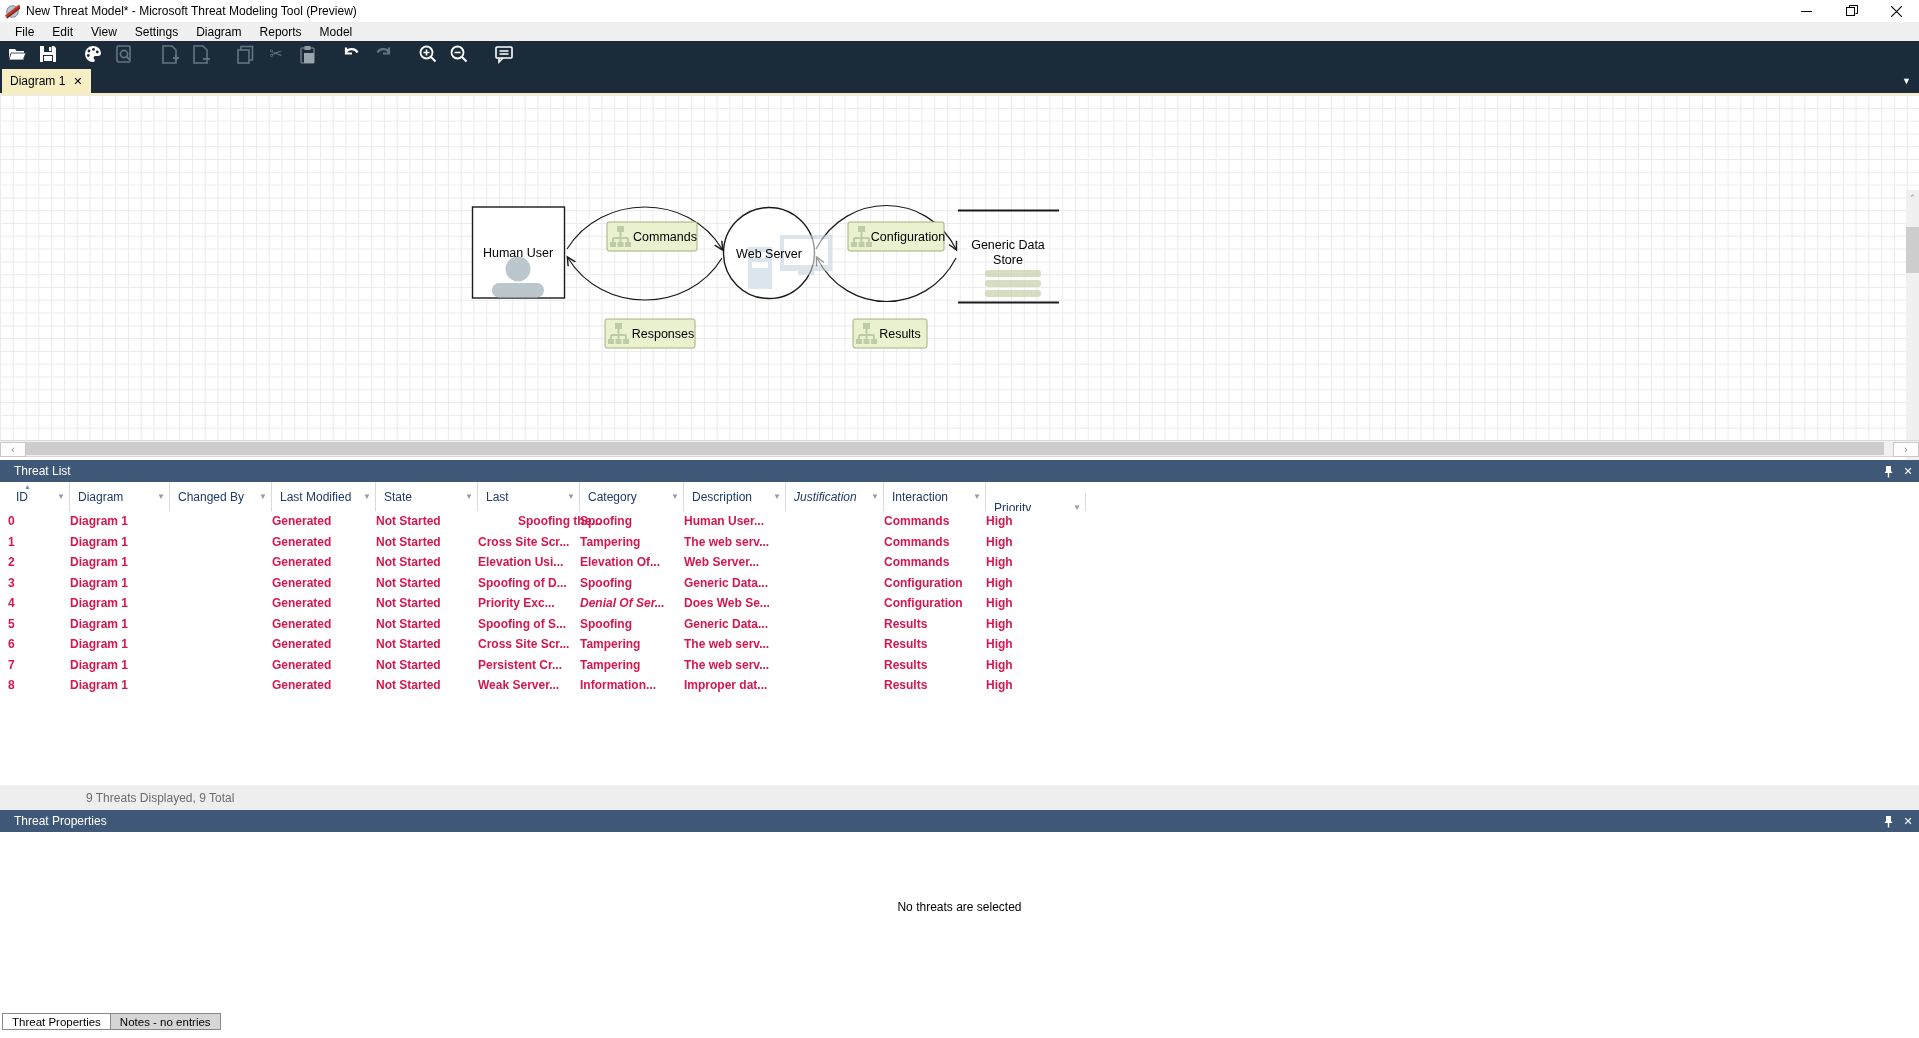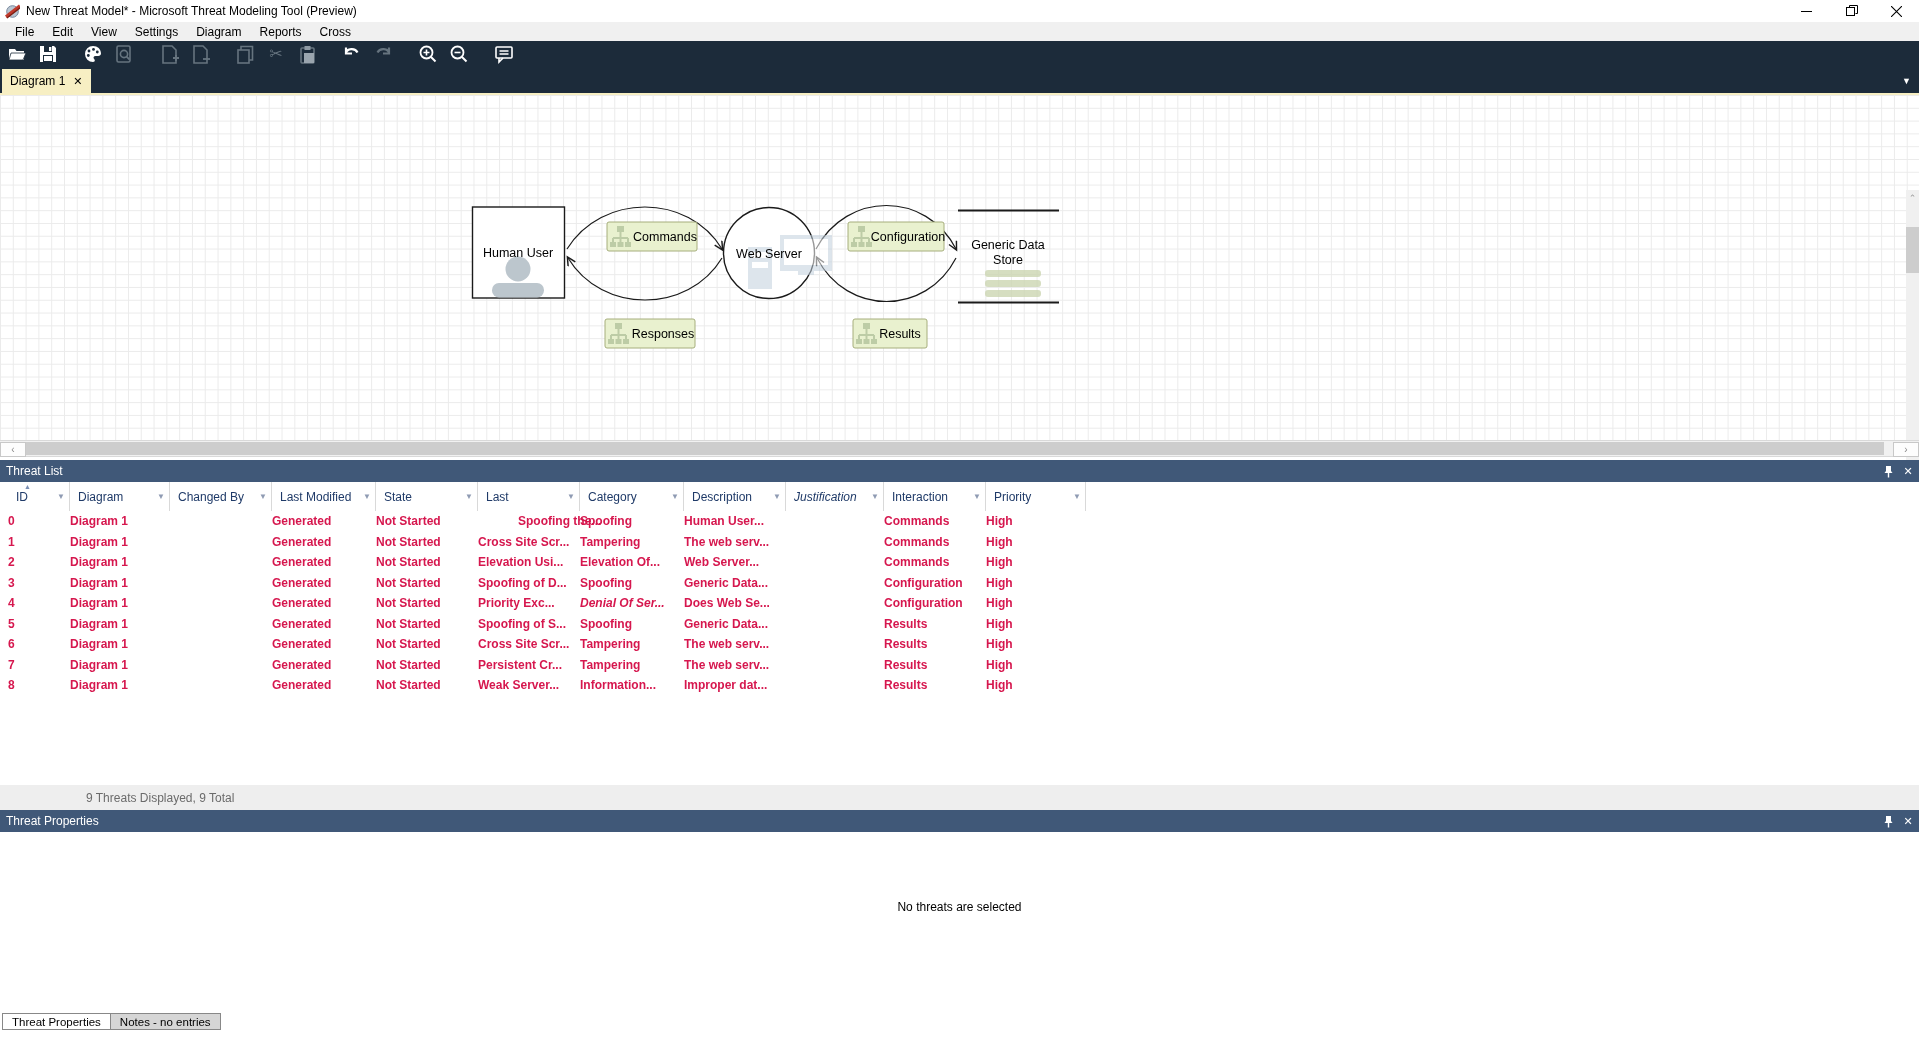--- a/index.html
+++ b/index.html
@@ -45,21 +45,21 @@
     display:flex;align-items:center;justify-content:center;}
   .vthumb{position:absolute;left:0;top:37px;width:13px;height:46px;background:#cdcdcd;}
   
   .hscroll{position:absolute;left:0;top:440px;width:1919px;height:17px;background:#f1f1f1;
     border-top:1px solid #d9d9d9;border-bottom:1px solid #d9d9d9;box-sizing:border-box;}
   .hbtn{position:absolute;top:1px;width:24px;height:13px;background:#fdfdfd;border:1px solid #c8c8c8;
     color:#8a8a8a;font-size:10px;display:flex;align-items:center;justify-content:center;}
   .hthumb{position:absolute;left:26px;top:1px;width:1858px;height:13px;background:#cdcdcd;}
   
   .panelbar{position:absolute;left:0;width:1919px;height:22px;background:var(--panel_bar_bg);
-    display:flex;align-items:center;color:#fff;font-size:12px;padding-left:6px;box-sizing:border-box;}
+    display:flex;align-items:center;color:#fff;font-size:12px;padding-left:14px;box-sizing:border-box;}
   .panelbar .spacer{flex:1;}
   .panelbar .pbtn{width:18px;height:18px;display:flex;align-items:center;justify-content:center;
     color:#fff;font-size:11px;margin-right:2px;}
   
   .theader{position:absolute;left:0;top:482px;width:1919px;height:29px;background:#fff;}
   .hcell{position:absolute;top:0;height:29px;box-sizing:border-box;border-right:1px solid #d9d9d9;
     font-size:12px;color:var(--header_text);}
   .hcell .lbl{position:absolute;left:8px;top:8px;white-space:nowrap;}
   .hcell .filt{position:absolute;right:4px;top:10px;font-size:8px;color:#8f9bb3;}
   .sort-asc{position:absolute;left:24px;top:1px;font-size:7px;color:#7a8fb5;}
@@ -109,21 +109,21 @@
   </div>
 </div>
 
 <div class="menubar" id="menubar">
     <span class="menu-item">File</span>
     <span class="menu-item">Edit</span>
     <span class="menu-item">View</span>
     <span class="menu-item">Settings</span>
     <span class="menu-item">Diagram</span>
     <span class="menu-item">Reports</span>
-    <span class="menu-item">Cross</span>
+    <span class="menu-item">Model</span>
   </div>
 
 <div class="toolbar">
   <div class="tb">
     <svg width="20" height="20" viewBox="0 0 20 20">
         <path d="M2 5 h6 l1.5 2 H17 v9 H2 z" fill="#fff"></path>
         <path d="M4 9 h15 l-3 7 H2 z" fill="#fff" stroke="#1c2b3a" stroke-width="0.8"></path>
       </svg>
   </div>
   <div class="tb">
@@ -380,21 +380,21 @@
       <span class="filt">▼</span>
     </div>
     <div class="hcell" style="left: 786px; width: 98px; font-style: italic;">
       <span class="lbl">Justification</span>
       <span class="filt">▼</span>
     </div>
     <div class="hcell" style="left: 884px; width: 102px;">
       <span class="lbl">Interaction</span>
       <span class="filt">▼</span>
     </div>
-    <div class="hcell" style="left: 986px; width: 100px;">
+    <div class="hcell" style="left: 986px; width: 100px; margin-top: 11px;">
       <span class="lbl">Priority</span>
       <span class="filt">▼</span>
     </div>
   </div>
 <div class="trows" id="trows">
     <div class="trow" style="top: 0px;">
       <span class="tcell" style="left: 8px;">0</span>
       <span class="tcell" style="left: 70px;">Diagram 1</span>
       <span class="tcell" style="left: 272px;">Generated</span>
       <span class="tcell" style="left: 376px;">Not Started</span>

